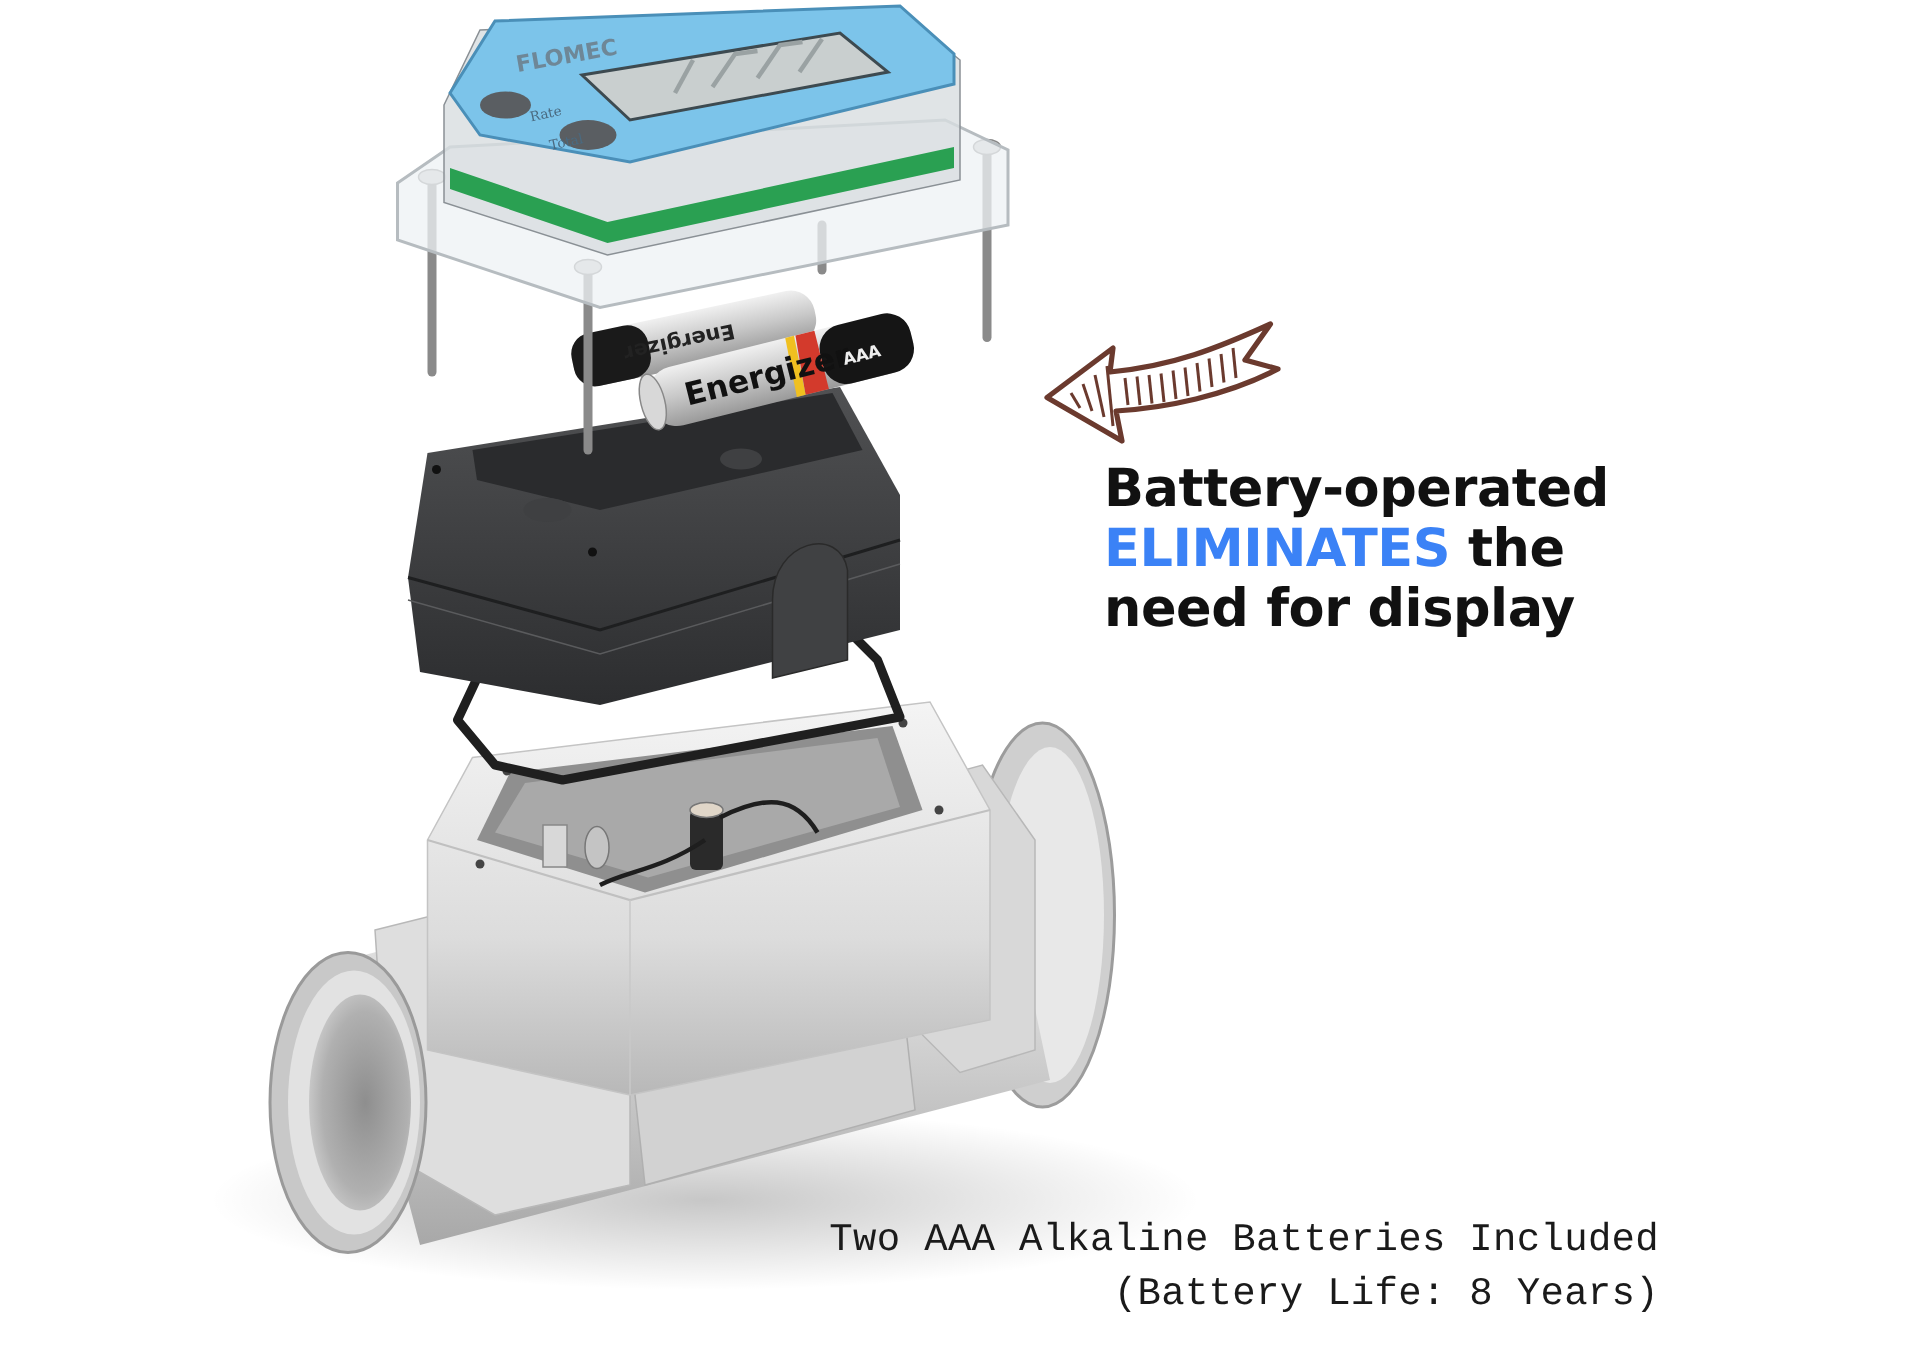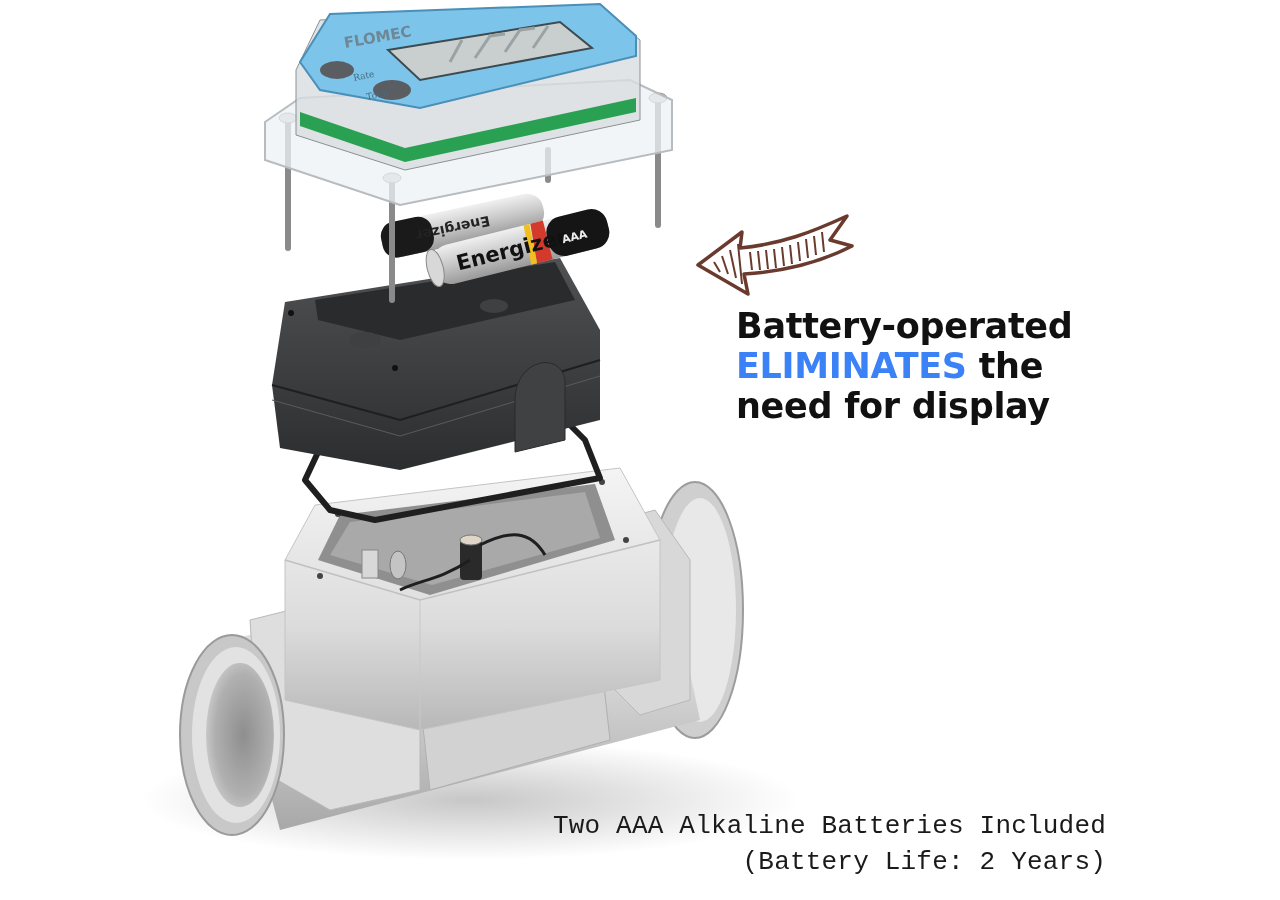--- a/index.html
+++ b/index.html
@@ -202,15 +202,15 @@
   </svg>
 
   <div class="headline">
     <div>Battery-operated</div>
     <div><span class="accent">ELIMINATES</span><span> the</span></div>
     <div>need for display</div>
   </div>
 
   <div class="caption">
     <div>Two AAA Alkaline Batteries Included</div>
-    <div>(Battery Life: 2 Years)</div>
+    <div>(Battery Life: 8 Years)</div>
   </div>
 </div>
 
 </body></html>

